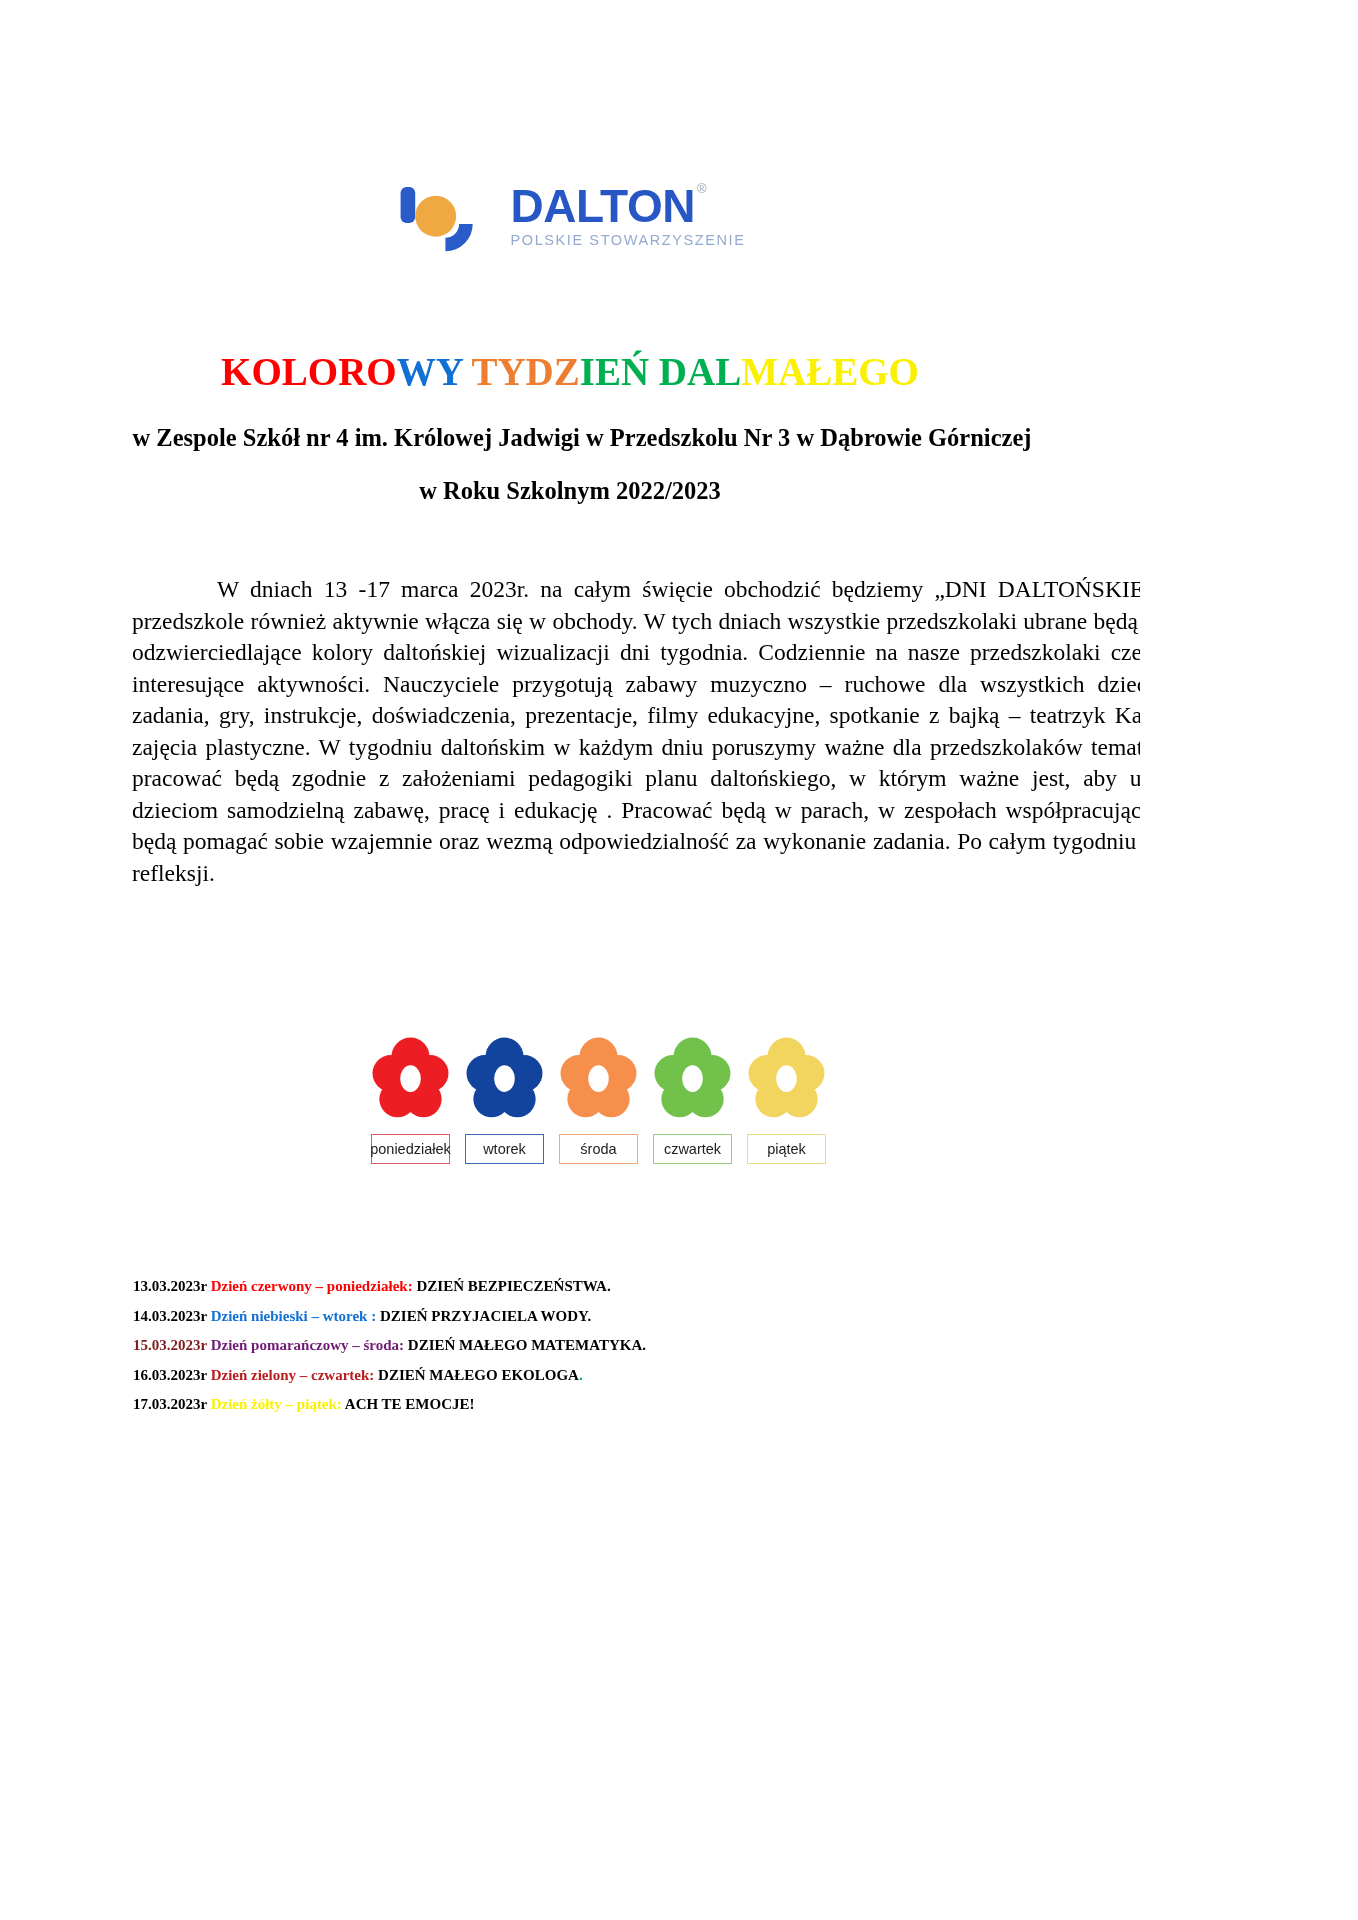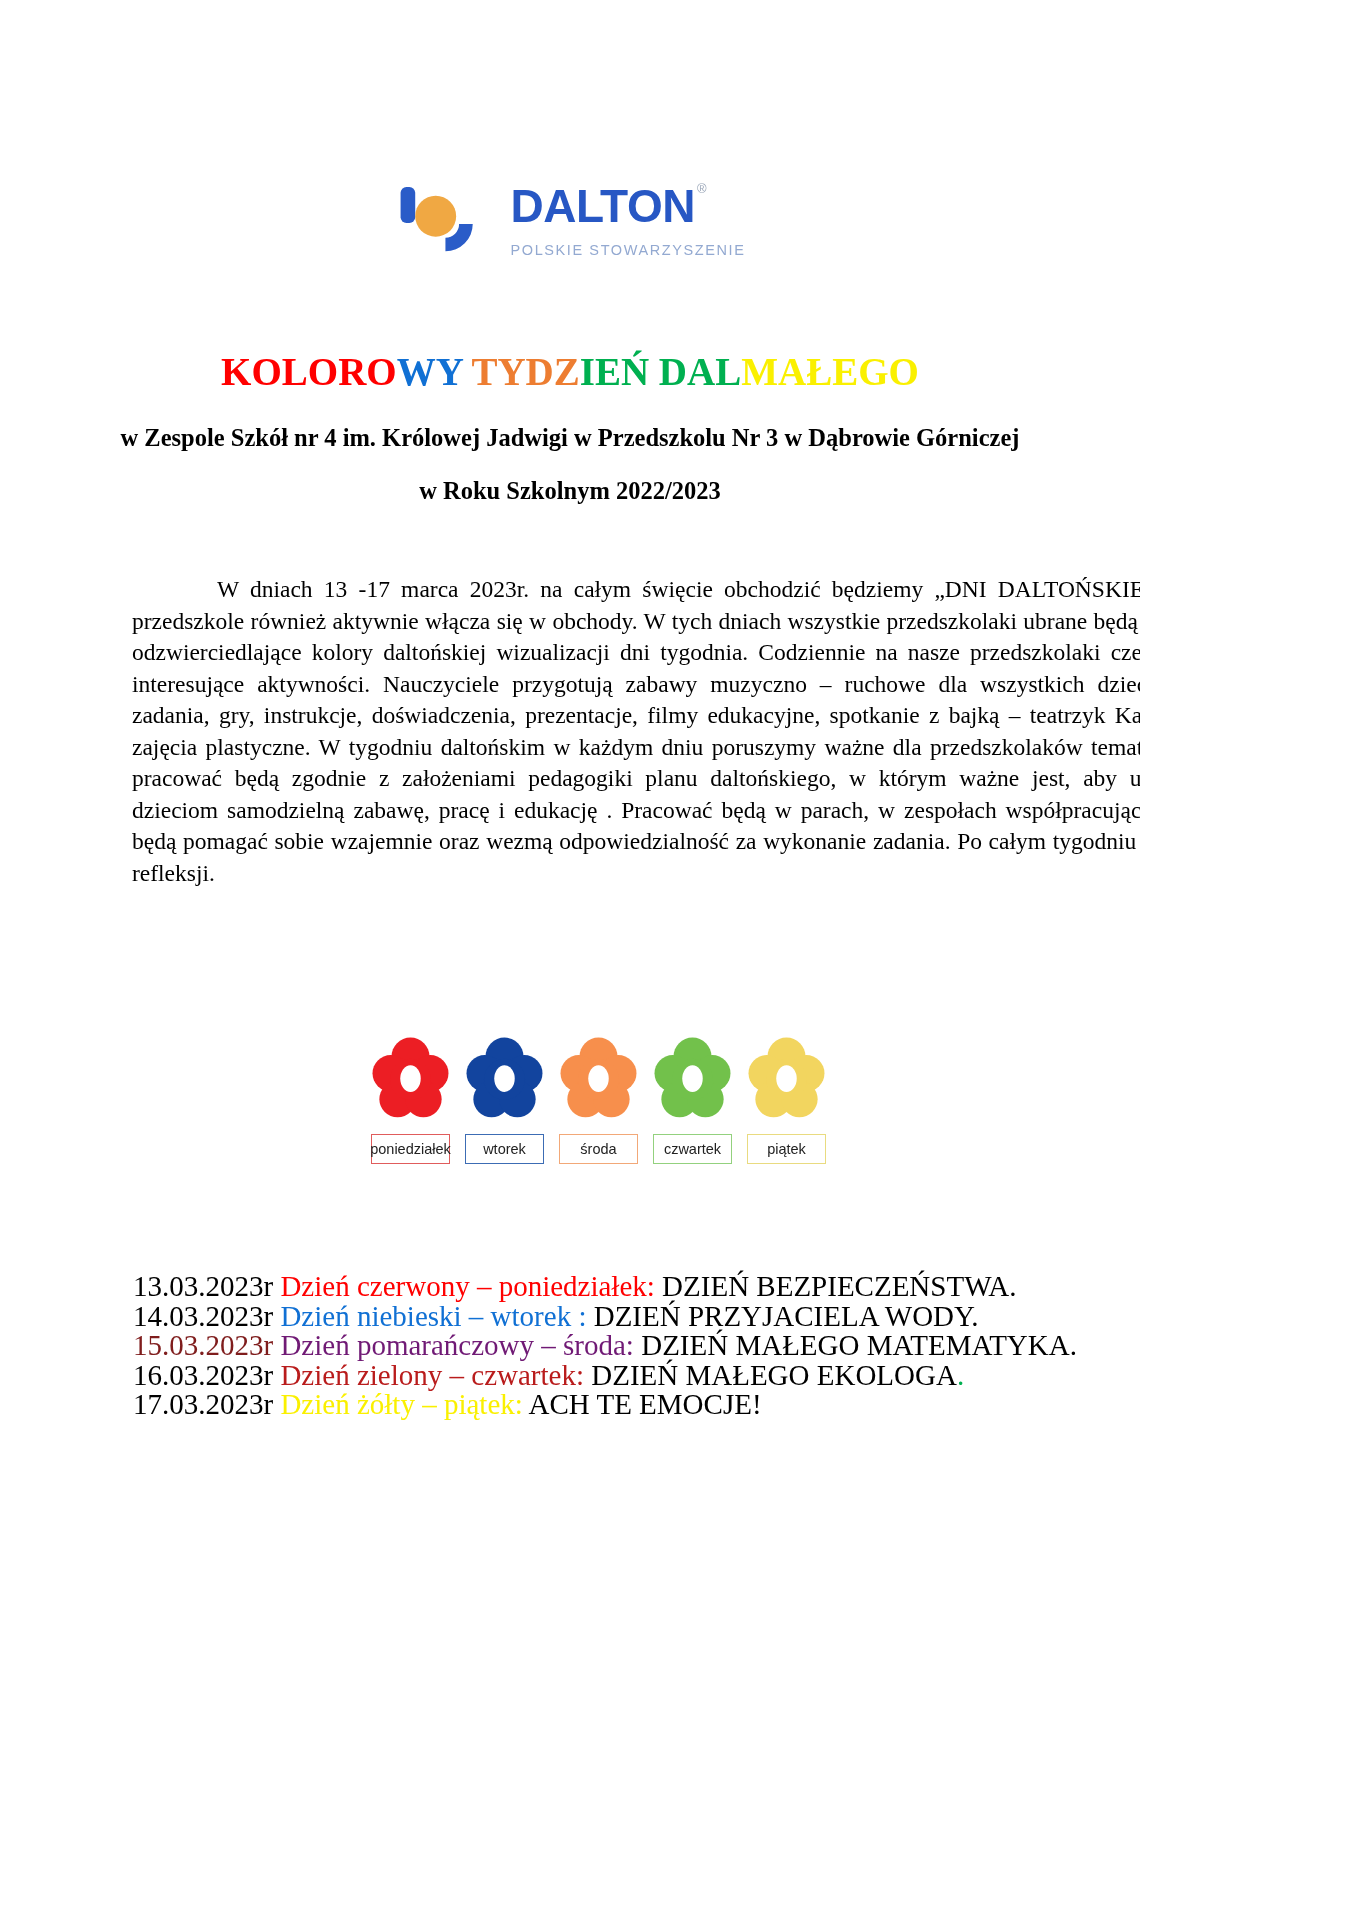--- a/index.html
+++ b/index.html
@@ -23,33 +23,33 @@
     font-family:"Liberation Sans", sans-serif;
     font-weight:bold;font-size:46px;line-height:46px;letter-spacing:-0.5px;
     color:#2757C4;
   }
   .registered{
     font-family:"Liberation Sans", sans-serif;
     font-size:13px;color:#9AA6B8;margin-left:2px;margin-top:-2px;
   }
   .tagline{
     font-family:"Liberation Sans", sans-serif;
-    font-size:14.5px;letter-spacing:1.6px;color:#93A9D1;margin-top:13px;
+    font-size:14.5px;letter-spacing:1.6px;color:#93A9D1;margin-top:3px;
   }
   
   .doc-title{
     position:absolute;top:350px;left:0;width:100%;
     text-align:center;font-weight:bold;font-size:39px;line-height:44px;
     white-space:nowrap;
   }
   .subtitle{
     position:absolute;left:0;width:100%;text-align:center;
     font-weight:bold;font-size:24.5px;line-height:30px;color:#000;
   }
-  .subtitle.line1{top:423px;}
+  .subtitle.line1{top:423px;margin-left:12px;}
   .subtitle.line2{top:476px;}
   
   .intro{
     position:absolute;top:574px;left:132px;width:1097px;
     font-size:23.5px;line-height:31.5px;text-align:justify;
     text-indent:85px;color:#000;
   }
   
   .days-row{
     position:absolute;top:1034px;left:371px;
@@ -59,21 +59,21 @@
   .day-box{
     margin-top:10px;width:100%;height:30px;box-sizing:border-box;
     border:1.5px solid #999;background:#fff;
     display:flex;align-items:center;justify-content:center;
     font-family:"Liberation Sans", sans-serif;font-size:14.5px;color:#222;
     white-space:nowrap;
   }
   
   .schedule{
     position:absolute;top:1272px;left:133px;width:1100px;
-    font-size:29px;line-height:29.5px;font-weight:normal;
+    font-size:15px;line-height:29.5px;font-weight:bold;
   }
   .schedule-line{white-space:nowrap;}
 </style>
 </head>
 <body>
 
 <div class="page">
 
   <div class="logo">
     <svg class="logo-mark" width="98" height="78" viewBox="0 0 100 80" xmlns="http://www.w3.org/2000/svg">

